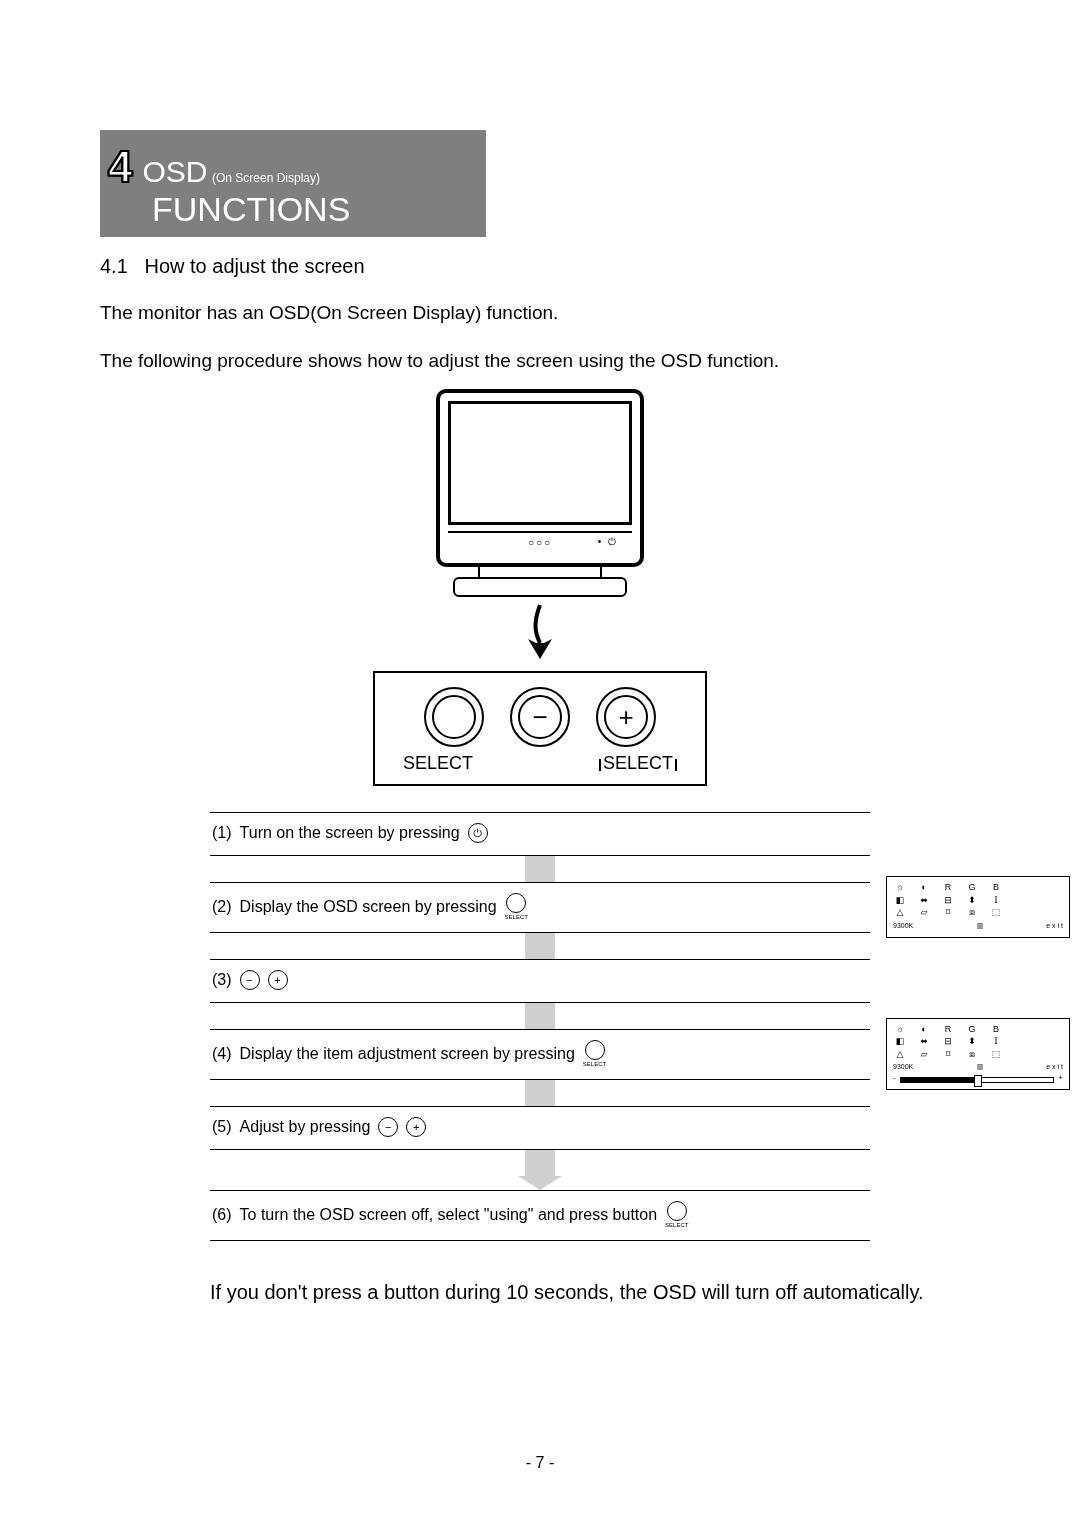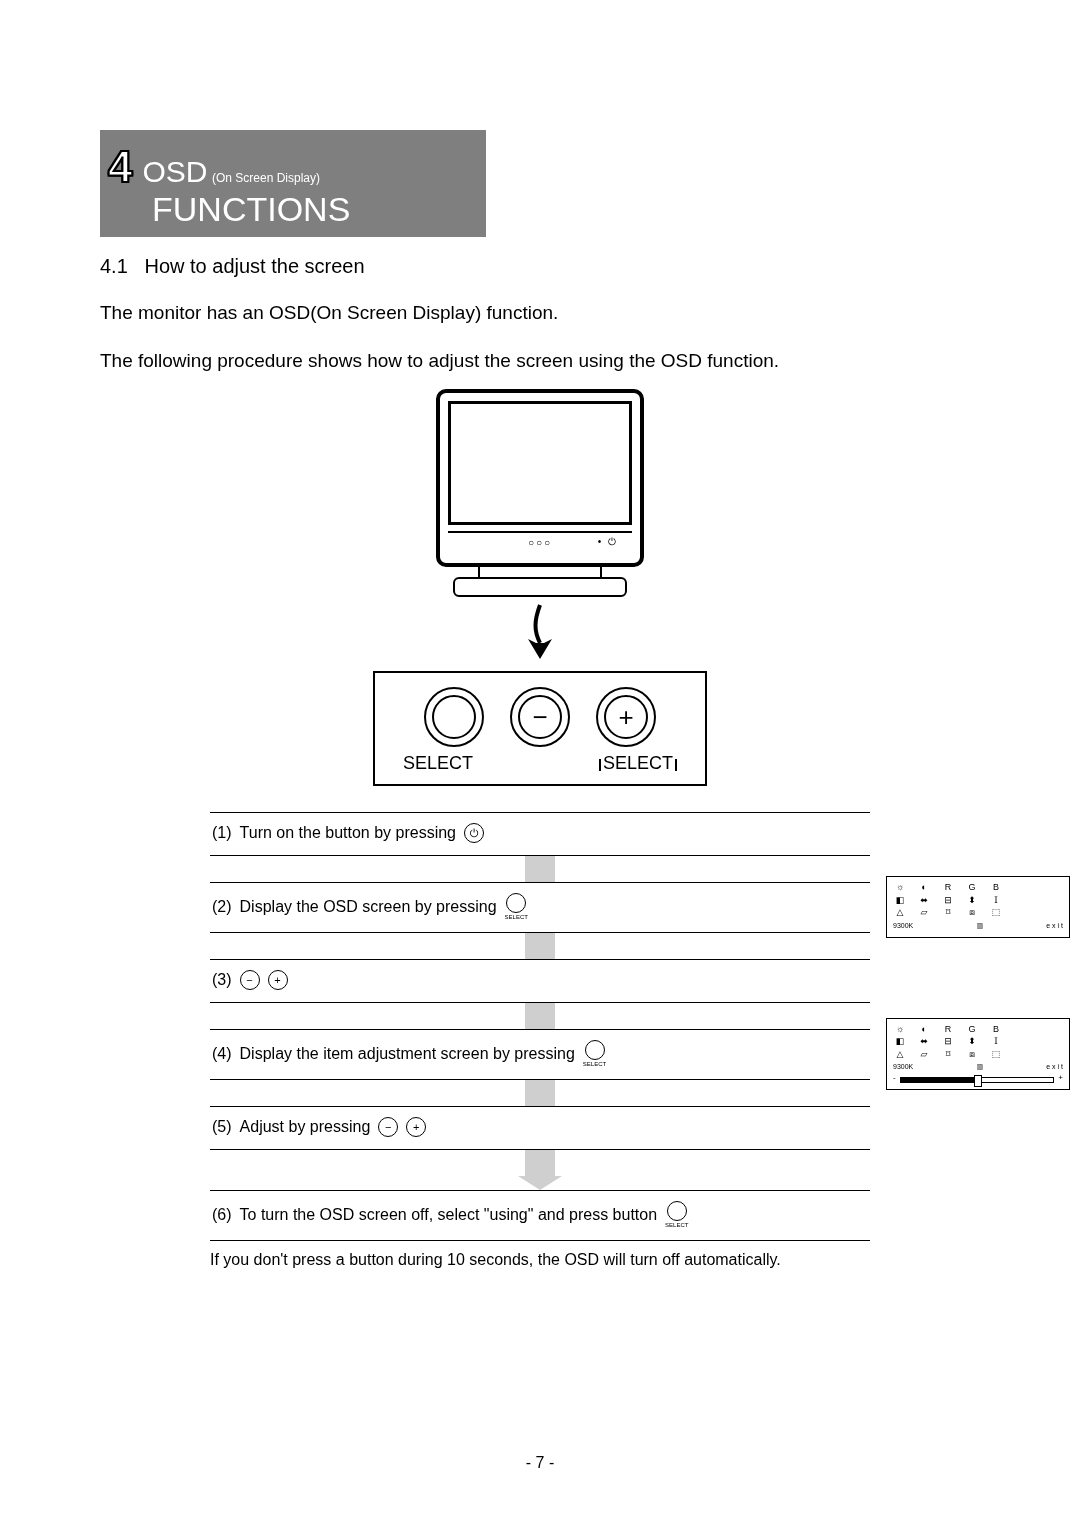--- a/index.html
+++ b/index.html
@@ -173,22 +173,22 @@
   .slider-bar {
     height:4px; background:#000; margin-top:4px; position:relative;
     border:1px solid #000;
     background: linear-gradient(to right, #000 0 48%, #fff 48% 100%);
   }
   .slider-knob {
     position:absolute; left:48%; top:-3px; width:6px; height:10px; background:#fff; border:1px solid #000;
   }
 
   .note {
-    font-size:16px;
-    margin: 10px 0 0 110px;
+    font-size:20px;
+    margin: 40px 0 0 110px;
   }
   .page-num {
     position:absolute;
     bottom: 56px;
     left:0; right:0;
     text-align:center;
     font-size:16px;
   }
 </style>
 </head>
@@ -251,21 +251,21 @@
           <span>SELECT</span>
           <span class="br2"></span>
       </span>
     </div>
   </div>
 
   <div class="steps">
 
     <div class="step-row">
       <span>(1)</span>
-      <span>Turn on the button by pressing</span>
+      <span>Turn on the screen by pressing</span>
       <span class="mini-btn">⏻</span>
     </div>
     <div class="step-connector"></div>
 
     <div class="step-row" style="position:relative;">
       <span>(2)</span>
       <span>Display the OSD screen by pressing</span>
       <span class="mini-col">
         <span class="mini-btn"></span>
         <span class="select-label">SELECT</span>

